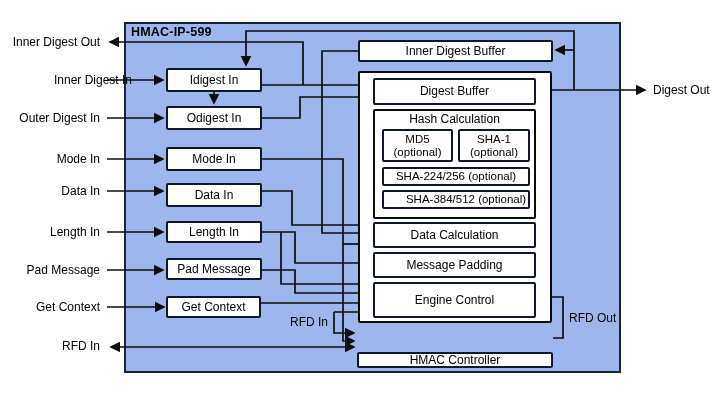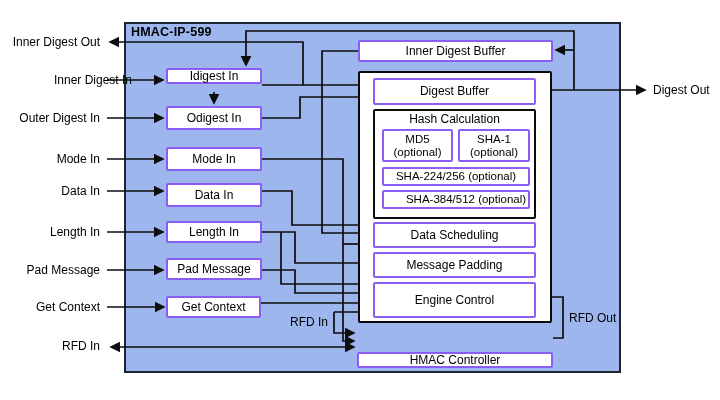--- a/index.html
+++ b/index.html
@@ -1,21 +1,21 @@
 <!DOCTYPE html>
 <html><head>
 <meta charset="utf-8">
 <style>
   html,body{margin:0;padding:0;background:#ffffff;}
   body{font-family:"Liberation Sans",sans-serif;color:#000;}
   #stage{position:relative;width:720px;height:400px;background:#fff;overflow:hidden;}
   #chip{position:absolute;left:124px;top:22px;width:497px;height:351px;
         background:#9db7ee;border:2px solid #1c2430;box-sizing:border-box;}
   #wires{position:absolute;left:0;top:0;width:720px;height:400px;}
-  .box{position:absolute;background:#ffffff;border:2px solid #8b5cf6;box-sizing:border-box;
+  .box{position:absolute;background:#ffffff;border:2px solid #0f172a;box-sizing:border-box;
        display:flex;align-items:center;justify-content:center;text-align:center;
        font-size:12px;line-height:13px;border-radius:2px;}
   .wrap{position:absolute;background:#ffffff;border:2px solid #0b0b0b;box-sizing:border-box;border-radius:2px;}
   .lbl{position:absolute;font-size:12px;line-height:15px;white-space:nowrap;}
   .r{text-align:right;}
   .title{position:absolute;font-size:12.5px;font-weight:bold;letter-spacing:.2px;}
   .sub{font-size:11.5px;line-height:13px;}
 </style>
 </head>
 <body>
@@ -80,21 +80,21 @@
   <div class="lbl r" style="left:0;width:100px;top:111px;">Outer Digest In</div>
   <div class="lbl r" style="left:0;width:100px;top:152px;">Mode In</div>
   <div class="lbl r" style="left:0;width:100px;top:184px;">Data In</div>
   <div class="lbl r" style="left:0;width:100px;top:225px;">Length In</div>
   <div class="lbl r" style="left:0;width:100px;top:263px;">Pad Message</div>
   <div class="lbl r" style="left:0;width:100px;top:300px;">Get Context</div>
   <div class="lbl r" style="left:0;width:100px;top:339px;">RFD In</div>
 
   <div class="lbl" style="left:653px;top:83px;">Digest Out</div>
 
-  <div class="box" style="left:166px;top:68px;width:96px;height:16px;">Idigest In</div>
+  <div class="box" style="left:166px;top:68px;width:96px;height:24px;">Idigest In</div>
   <div class="box" style="left:166px;top:106px;width:96px;height:24px;">Odigest In</div>
   <div class="box" style="left:166px;top:147px;width:96px;height:24px;">Mode In</div>
   <div class="box" style="left:166px;top:183px;width:96px;height:24px;">Data In</div>
   <div class="box" style="left:166px;top:221px;width:96px;height:22px;">Length In</div>
   <div class="box" style="left:166px;top:258px;width:96px;height:22px;">Pad Message</div>
   <div class="box" style="left:166px;top:296px;width:95px;height:22px;">Get Context</div>
 
   <div class="box" style="left:358px;top:40px;width:195px;height:22px;">Inner Digest Buffer</div>
 
   <div class="wrap" style="left:358px;top:71px;width:194px;height:252px;"></div>
@@ -107,21 +107,21 @@
     <span>MD5</span>
     <span>(optional)</span>
   </div>
   <div class="box sub" style="left:458px;top:129px;width:72px;height:33px;flex-direction:column;">
     <span>SHA-1</span>
     <span>(optional)</span>
   </div>
   <div class="box sub" style="left:382px;top:167px;width:148px;height:19px;">SHA-224/256 (optional)</div>
   <div class="box sub" style="left:382px;top:190px;width:148px;height:19px;padding-left:20px;">SHA-384/512 (optional)</div>
 
-  <div class="box" style="left:373px;top:222px;width:163px;height:26px;">Data Scheduling</div>
+  <div class="box" style="left:373px;top:222px;width:163px;height:26px;">Data Calculation</div>
   <div class="box" style="left:373px;top:252px;width:163px;height:26px;">Message Padding</div>
   <div class="box" style="left:373px;top:282px;width:163px;height:36px;">Engine Control</div>
   <div class="box" style="left:357px;top:328px;width:196px;height:16px;margin-top:24px;">HMAC Controller</div>
 
   <div class="lbl r" style="left:228px;width:100px;top:315px;">RFD In</div>
   <div class="lbl" style="left:569px;top:311px;">RFD Out</div>
 
 </div>
 
 </body></html>

